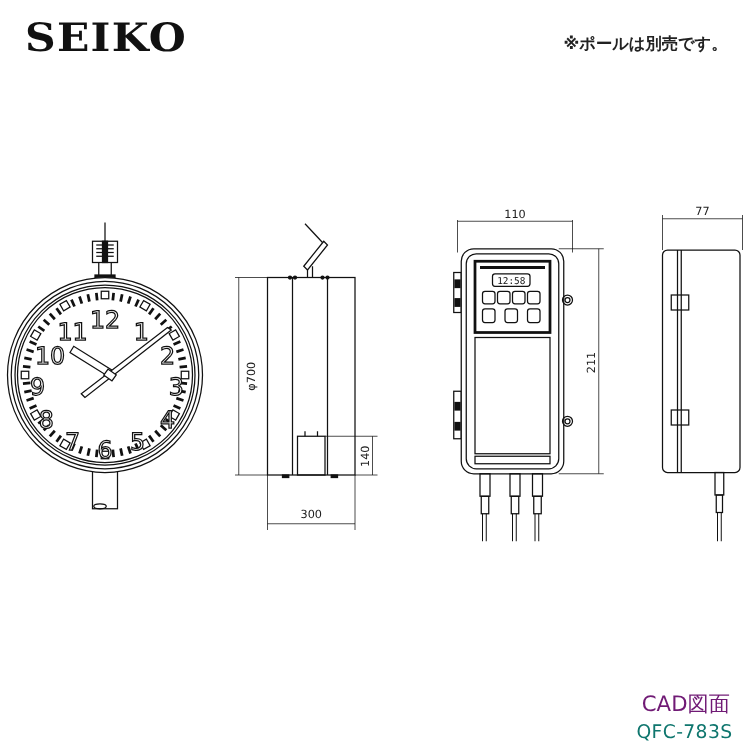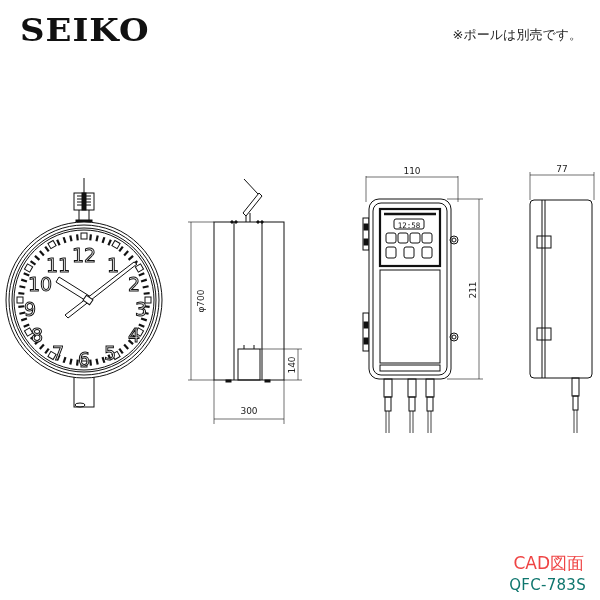--- a/index.html
+++ b/index.html
@@ -1,19 +1,19 @@
 <!DOCTYPE html>
 <html><head>
 <meta charset="utf-8">
 <style>
   html, body { margin:0; padding:0; background:#fff; }
   body { width:600px; height:600px; position:relative; overflow:hidden; font-family:"DejaVu Sans", sans-serif; color:#111; }
   .logo { position:absolute; left:20px; top:12px; font-family:"DejaVu Serif", serif; font-weight:bold; font-size:34px; letter-spacing:1px; transform:scaleY(0.92); transform-origin:left top; color:#111; }
-  .note { position:absolute; right:18px; top:26px; font-size:13px; color:#222; }
-  .cad-title { position:absolute; right:16px; top:552px; font-size:17px; color:#ef4444; }
+  .note { position:absolute; right:18px; top:26px; font-size:13px; color:#222;font-weight:bold; }
+  .cad-title { position:absolute; right:16px; top:552px; font-size:17px; color:#701a75; }
   .model { position:absolute; right:14px; top:576px; font-size:15px; color:#0f766e; letter-spacing:0.3px; }
   svg { position:absolute; left:0; top:0; }
   .dim { font-family:"DejaVu Sans", sans-serif; font-size:9px; fill:#222; }
   .num { font-family:"DejaVu Sans", sans-serif; font-size:19px; fill:#fff; stroke:#111; stroke-width:1; }
 </style>
 </head>
 <body>
 
 <div class="logo">SEIKO</div>
 <div class="note">※ポールは別売です。</div>

